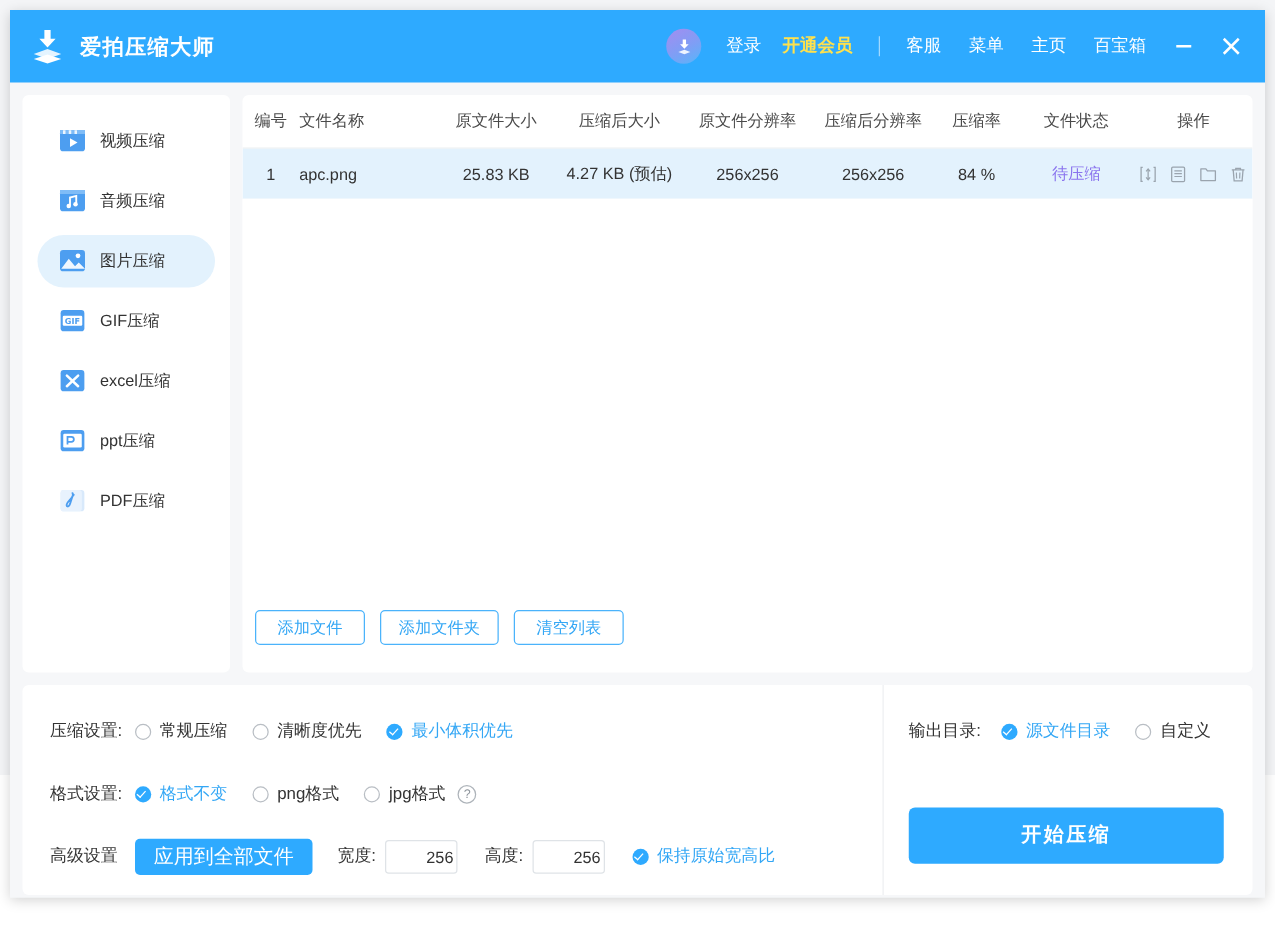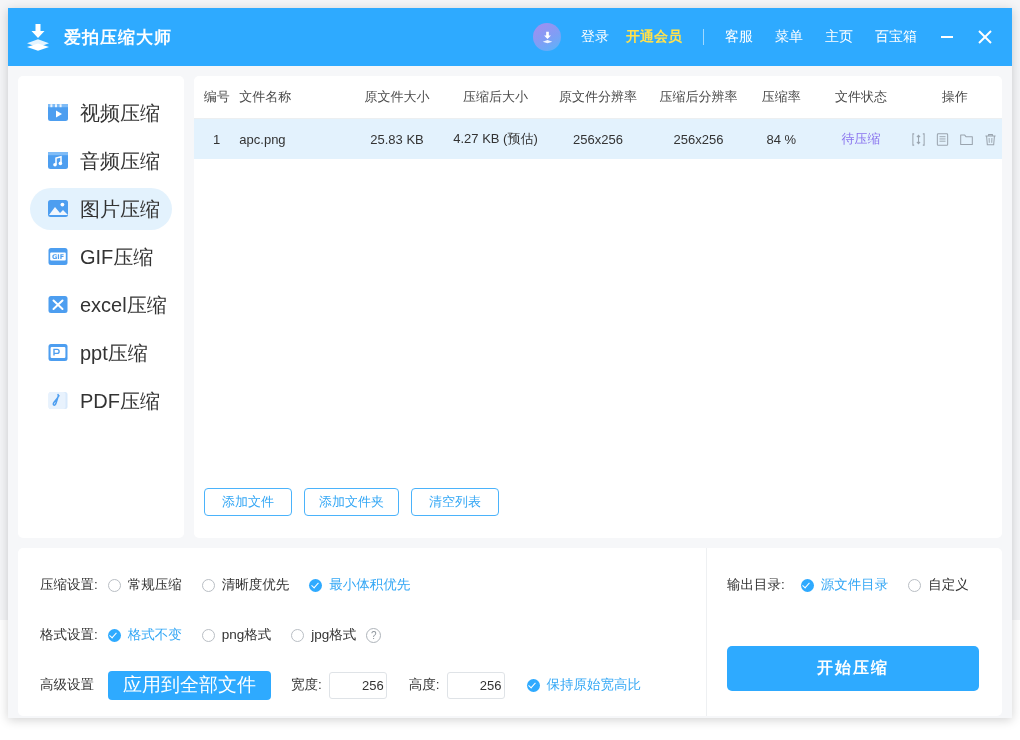--- a/index.html
+++ b/index.html
@@ -118,21 +118,21 @@
     cursor: pointer;
   }
   .side-item.active { background: #e3f2fd; }
   .side-ico {
     width: 22px; height: 22px;
     flex: 0 0 22px;
     margin-right: 11px;
     position: relative;
   }
   .side-label {
-    font-size: 20px;
+    font-size: 13px;
     color: #333333;
     white-space: nowrap;
   }
 
   
   .filepanel {
     flex: 1 1 auto;
     margin-left: 10px;
     background: #ffffff;
     border-radius: 5px;
@@ -269,21 +269,21 @@
     border: 1px solid #aeb4ba;
     color: #8d949b;
     font-size: 10px;
     display: flex; align-items: center; justify-content: center;
     cursor: pointer;
     box-sizing: border-box;
   }
   .primary-sm {
     background: #2eaaff;
     color: #ffffff;
-    font-size: 19px;
+    font-size: 16px;
     border: none;
     border-radius: 4px;
     height: 29px;
     padding: 0 15px;
     cursor: pointer;
     margin-right: 20px;
     font-family: "Liberation Sans", sans-serif;
   }
   .num-label { font-size: 13.5px; color: #333; margin-right: 7px; }
   .num-input {

